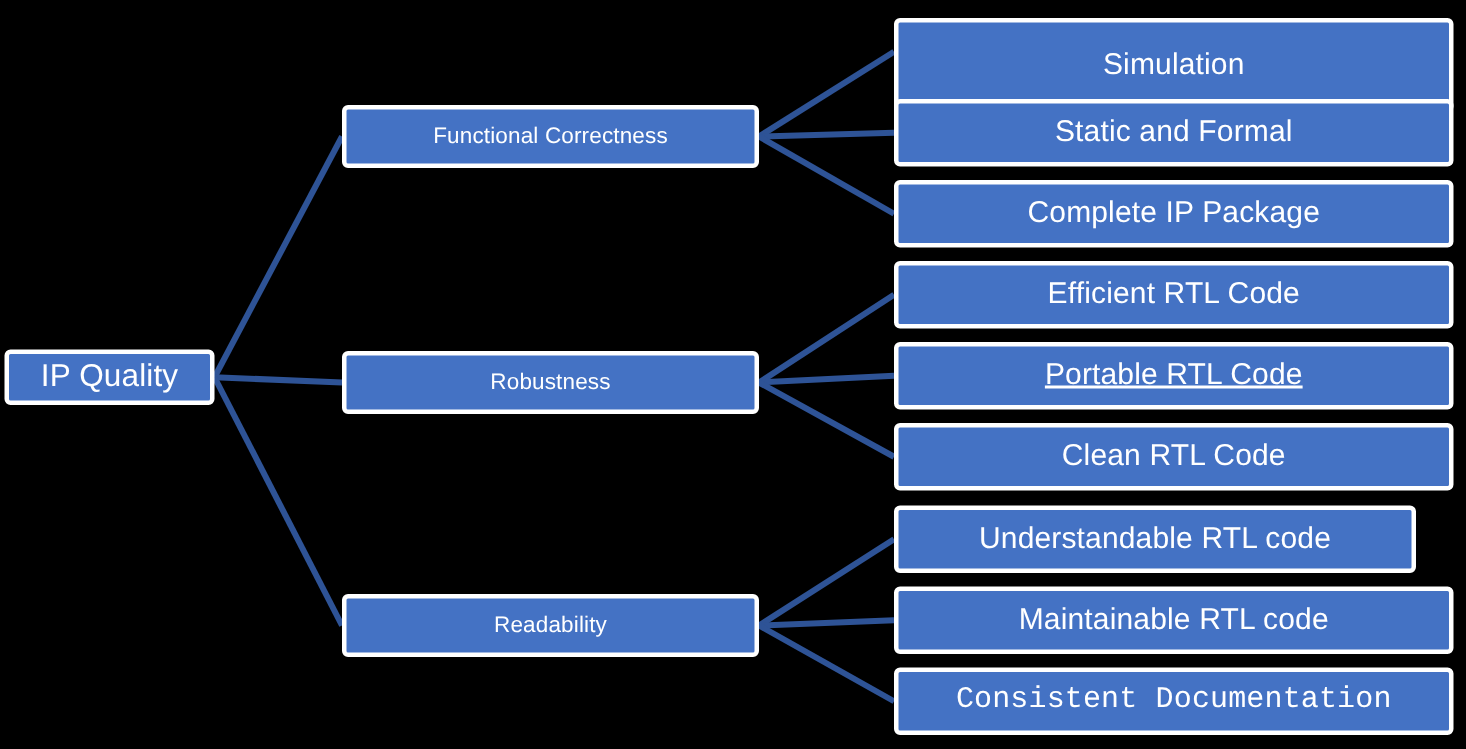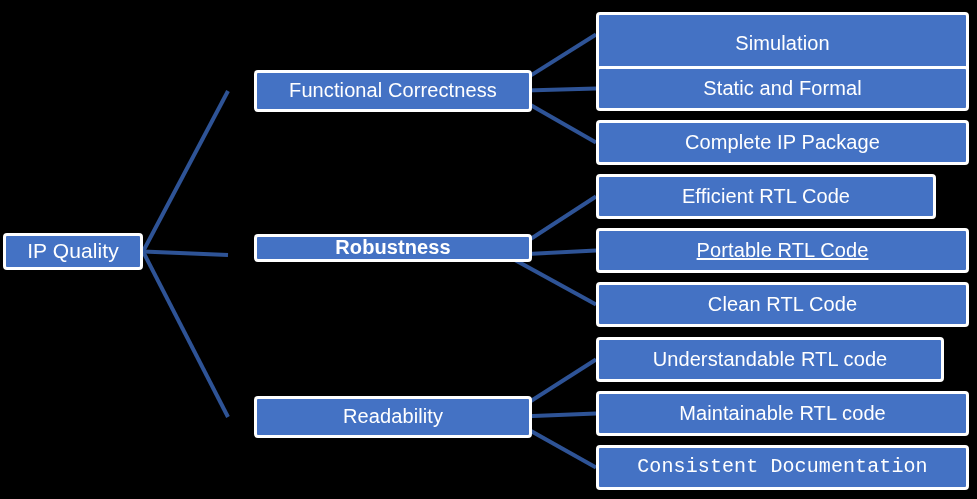--- a/index.html
+++ b/index.html
@@ -35,21 +35,21 @@
     color: #FFFFFF;
     font-size: 20px;
     font-weight: 400;
     letter-spacing: 0.1px;
     line-height: 1;
     white-space: nowrap;
     text-align: center;
     z-index: 2;
   }
   .node.root { font-size: 21px; }
-  .node.branch { font-size: 20px; margin-left: 26px; }
+  .node.branch { font-size: 15px; }
   .node.leaf { font-size: 20px; }
   .node-label {
     display: block;
     padding: 0 6px;
     transform: translateY(-1px);
   }
 </style>
 </head>
 <body>
 
@@ -77,24 +77,24 @@
       </div>
       <div class="node leaf" style="left: 596px; top: 12px; width: 373px; height: 63px;">
         <span class="node-label">Simulation</span>
       </div>
       <div class="node leaf" style="left: 596px; top: 66px; width: 373px; height: 45px;">
         <span class="node-label">Static and Formal</span>
       </div>
       <div class="node leaf" style="left: 596px; top: 120px; width: 373px; height: 45px;">
         <span class="node-label">Complete IP Package</span>
       </div>
-      <div class="node branch" style="left: 228px; top: 234px; width: 278px; height: 28px; font-weight: bold;">
+      <div class="node branch" style="left: 228px; top: 234px; width: 278px; height: 42px;">
         <span class="node-label">Robustness</span>
       </div>
-      <div class="node leaf" style="left: 596px; top: 174px; width: 340px; height: 45px;">
+      <div class="node leaf" style="left: 596px; top: 174px; width: 373px; height: 45px;">
         <span class="node-label">Efficient RTL Code</span>
       </div>
       <div class="node leaf" style="left: 596px; top: 228px; width: 373px; height: 45px; text-decoration: underline;">
         <span class="node-label">Portable RTL Code</span>
       </div>
       <div class="node leaf" style="left: 596px; top: 282px; width: 373px; height: 45px;">
         <span class="node-label">Clean RTL Code</span>
       </div>
       <div class="node branch" style="left: 228px; top: 396px; width: 278px; height: 42px;">
         <span class="node-label">Readability</span>

